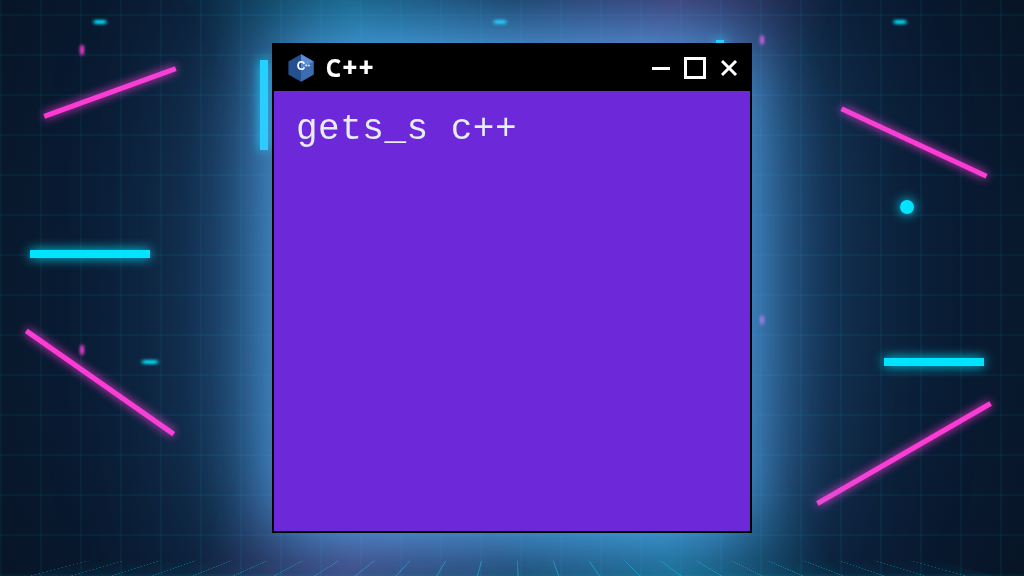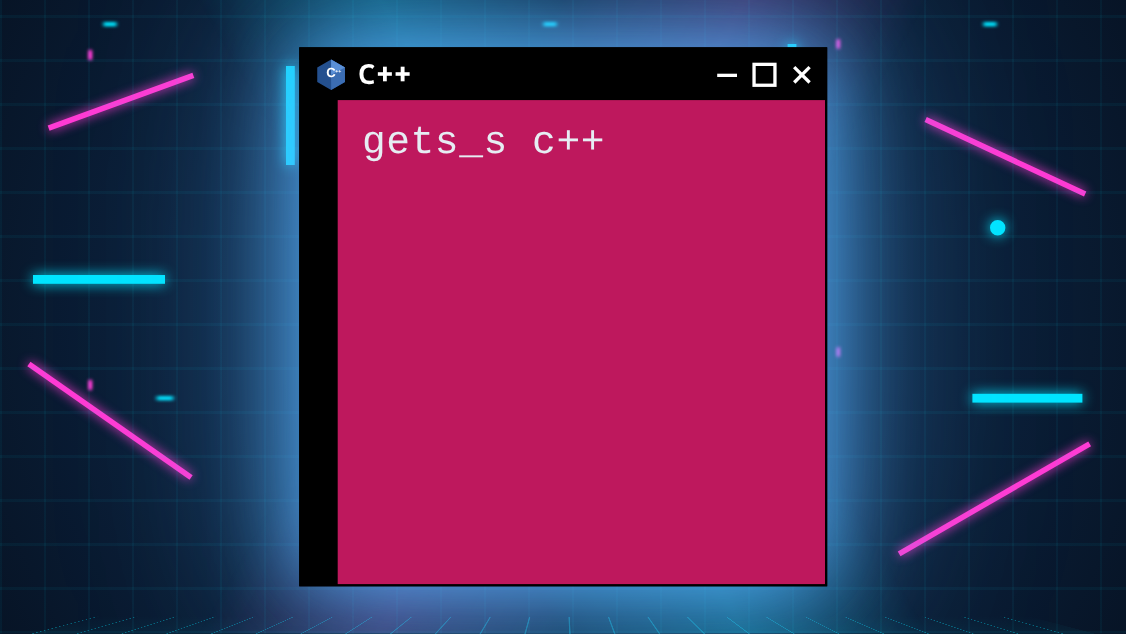--- a/index.html
+++ b/index.html
@@ -142,23 +142,22 @@
       content: "";
       display: block;
       width: 16px; height: 16px;
       border: 3px solid #fff;
     }
     .win-btn.close svg { width: 20px; height: 20px; }
     .win-btn.close svg line { stroke: #fff; stroke-width: 3; }
 
     .content {
       flex: 1;
-      background: #be185d;
+      background: #6d28d9;
       padding: 18px 22px;
-      margin-left: 33px;
     }
     .code-line {
       color: #e6edf3;
       font-family: ui-monospace, Consolas, 'Courier New', monospace;
       font-size: 36px;
       letter-spacing: 0.5px;
     }
   </style>
 </head>
 <body>

